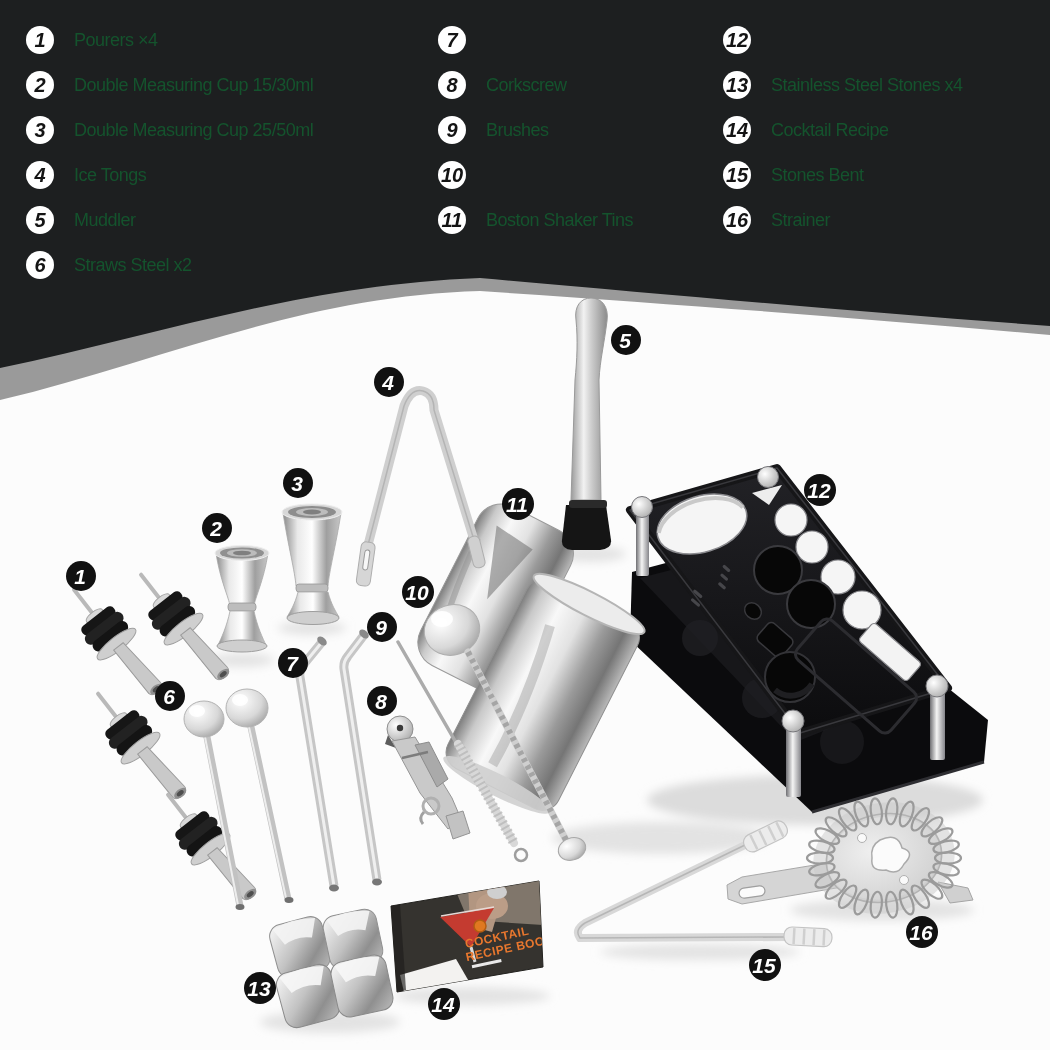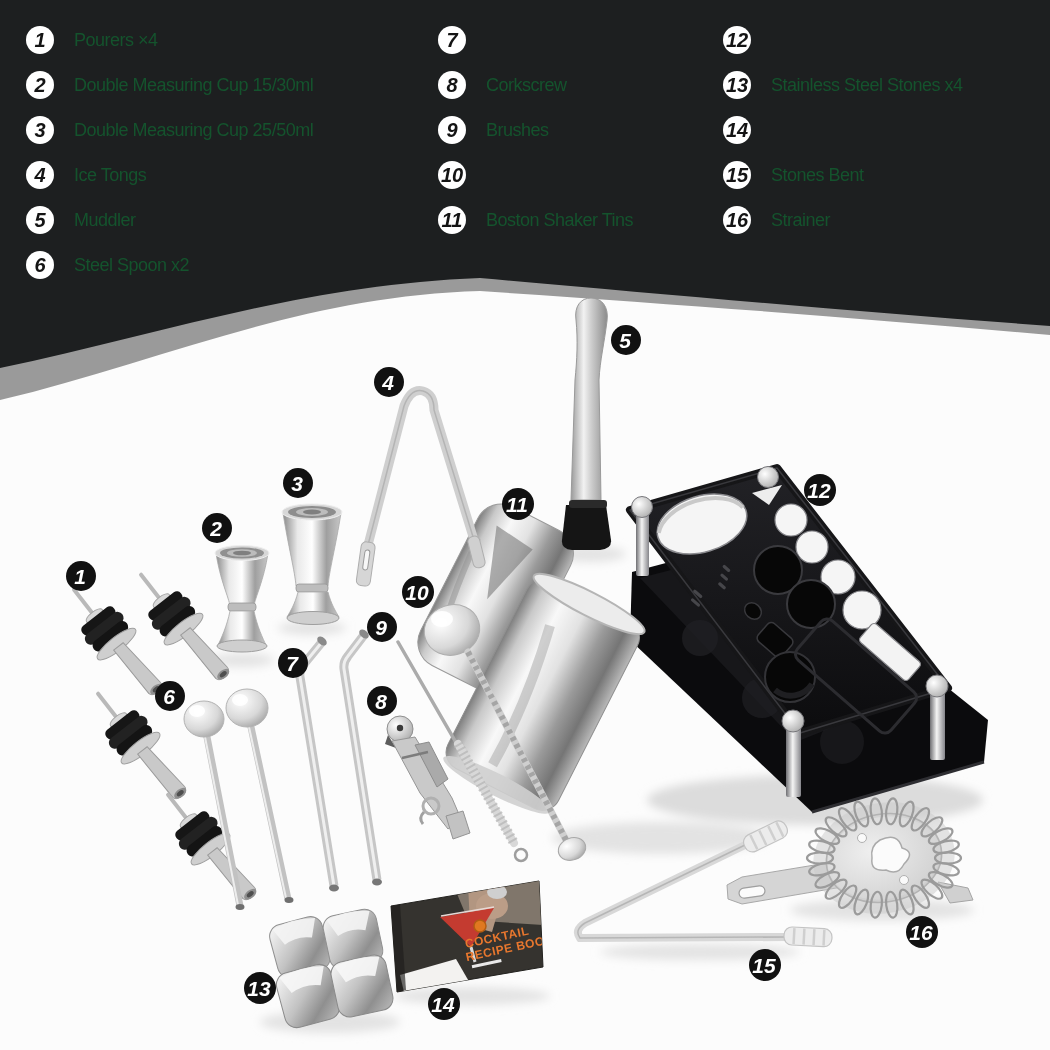--- a/index.html
+++ b/index.html
@@ -467,21 +467,21 @@
     <div class="lrow">
           <span class="lbadge">4</span>
           <span class="llabel">Ice Tongs</span>
         </div>
     <div class="lrow">
           <span class="lbadge">5</span>
           <span class="llabel">Muddler</span>
         </div>
     <div class="lrow">
           <span class="lbadge">6</span>
-          <span class="llabel">Steel Spoon x2</span>
+          <span class="llabel">Straws Steel x2</span>
         </div>
   </div>
   <div class="lcol c2">
     <div class="lrow">
           <span class="lbadge">7</span>
         </div>
     <div class="lrow">
           <span class="lbadge">8</span>
           <span class="llabel">Corkscrew</span>
         </div>
@@ -500,20 +500,21 @@
   <div class="lcol c3">
     <div class="lrow">
           <span class="lbadge">12</span>
         </div>
     <div class="lrow">
           <span class="lbadge">13</span>
           <span class="llabel">Stainless Steel Stones x4</span>
         </div>
     <div class="lrow">
           <span class="lbadge">14</span>
+          <span class="llabel">Cocktail Recipe</span>
         </div>
     <div class="lrow">
           <span class="lbadge">15</span>
           <span class="llabel">Stones Bent</span>
         </div>
     <div class="lrow">
           <span class="lbadge">16</span>
           <span class="llabel">Strainer</span>
         </div>
   </div>

